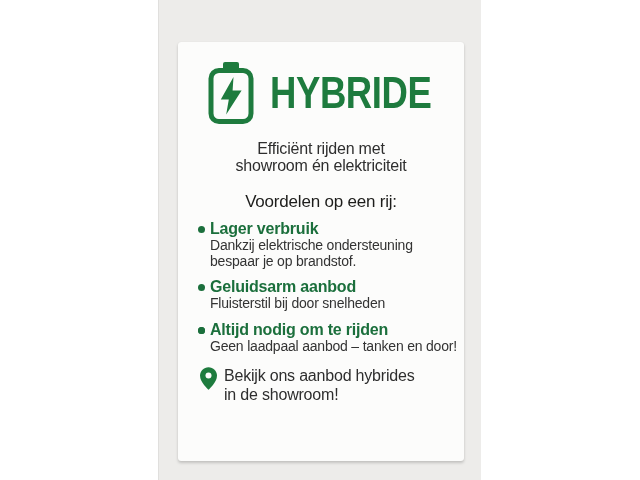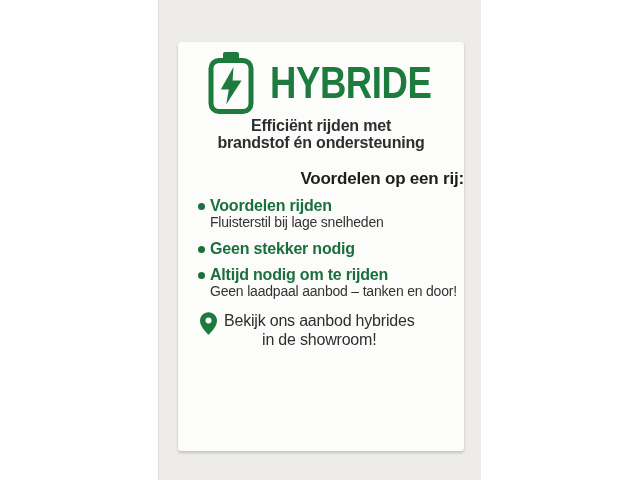--- a/index.html
+++ b/index.html
@@ -14,48 +14,48 @@
     position: absolute; left: 158px; top: 0; width: 322px; height: 480px;
     background: #edecea;
     border-left: 1px solid #e0dfdd;
   }
 
   .card {
     position: absolute; left: 19px; top: 42px; width: 286px; height: 399px;
     background: #fcfcfb;
     border-radius: 3px;
     box-shadow: 0 2px 3px rgba(0,0,0,0.18), 0 0 1px rgba(0,0,0,0.10);
-    padding-top: 10px;
+    padding-top: 20px;
     box-sizing: content-box;
   }
 
   .logo-row {
     display: flex; align-items: center; justify-content: center;
     gap: 16px; height: 62px;
   }
   .battery-icon-box { width: 46px; height: 62px; flex: 0 0 auto; }
   .title-wrap { width: 164px; height: 44px; overflow: visible; }
   .brand-title {
     display: inline-block;
     font-size: 44px; font-weight: bold; color: #1e7b3e;
     line-height: 44px; white-space: nowrap;
     transform: scaleX(0.83); transform-origin: left center;
     letter-spacing: -0.5px;
   }
 
   .subtitle {
-    margin-top: 3px; text-align: center;
+    margin-top: 16px; text-align: center;
     font-size: 16px; line-height: 17px; color: #2e2e2e;
-    letter-spacing: -0.2px; font-weight: 700;
+    letter-spacing: -0.2px; font-weight: 400;
   }
   .subtitle span { display: block; }
 
   .benefits-heading {
-    margin-top: 19px; text-align: right;
-    font-size: 17px; line-height: 17px; font-weight: bold; color: #1d1d1b;
+    margin-top: 19px; text-align: center;
+    font-size: 17px; line-height: 17px; font-weight: normal; color: #1d1d1b;
     letter-spacing: -0.2px;
   }
 
   ul.bullets { margin: 10px 0 0 0; padding: 0 4px 0 0; list-style: none; }
   ul.bullets li { position: relative; padding-left: 32px; margin-bottom: 9px; }
   .bullet-dot {
     position: absolute; left: 20px; top: 6px;
     width: 7px; height: 7px; border-radius: 50%; background: #1b6f3c;
   }
   .b-title {
@@ -65,21 +65,21 @@
   .b-desc {
     display: block; margin-top: 1px;
     font-size: 14px; line-height: 15.5px; color: #333333;
     letter-spacing: -0.2px;
   }
 
   .footer-row { display: flex; margin: 12px 0 0 22px; gap: 7px; }
   .pin-icon-box { width: 17px; height: 23px; flex: 0 0 auto; margin-top: 1px; }
   .footer-text {
     font-size: 16px; line-height: 19px; color: #2e2e2e;
-    letter-spacing: -0.2px; font-weight: 500; text-align: center;
+    letter-spacing: -0.2px; font-weight: 500;
   }
   .footer-text span { display: block; }
 </style>
 </head>
 <body>
 
 <div class="stage">
   <div class="photo">
     <div class="card">
 
@@ -91,34 +91,38 @@
             <path d="M25.5 15 L12.8 37.5 L20.8 37.5 L18.2 52.5 L33.6 28.5 L24.6 28.5 Z" fill="#1e7b3e"></path>
           </svg>
         </div>
         <div class="title-wrap">
           <span class="brand-title">HYBRIDE</span>
         </div>
       </div>
 
       <div class="subtitle">
         <span>Efficiënt rijden met</span>
-        <span>brandstof én ondersteuning</span>
+        <span>showroom én elektriciteit</span>
       </div>
 
       <div class="benefits-heading">Voordelen op een rij:</div>
 
       <ul class="bullets">
         <li>
           <span class="bullet-dot"></span>
-          <span class="b-title">Voordelen rijden</span>
-          <span class="b-desc">Fluisterstil bij lage snelheden</span>
+          <span class="b-title">Lager verbruik</span>
+          <span class="b-desc">Dankzij elektrische ondersteuning bespaar je op brandstof.</span>
         </li>
         <li>
           <span class="bullet-dot"></span>
-          <span class="b-title">Geen stekker nodig</span>
+          <span class="b-title">Geluidsarm aanbod</span>
+          <span class="b-desc">Fluisterstil bij door snelheden</span>
+        </li>
+        <li>
+          <span class="bullet-dot"></span>
         </li>
         <li>
           <span class="bullet-dot"></span>
           <span class="b-title">Altijd nodig om te rijden</span>
           <span class="b-desc">Geen laadpaal aanbod – tanken en door!</span>
         </li>
       </ul>
 
       <div class="footer-row">
         <div class="pin-icon-box">

